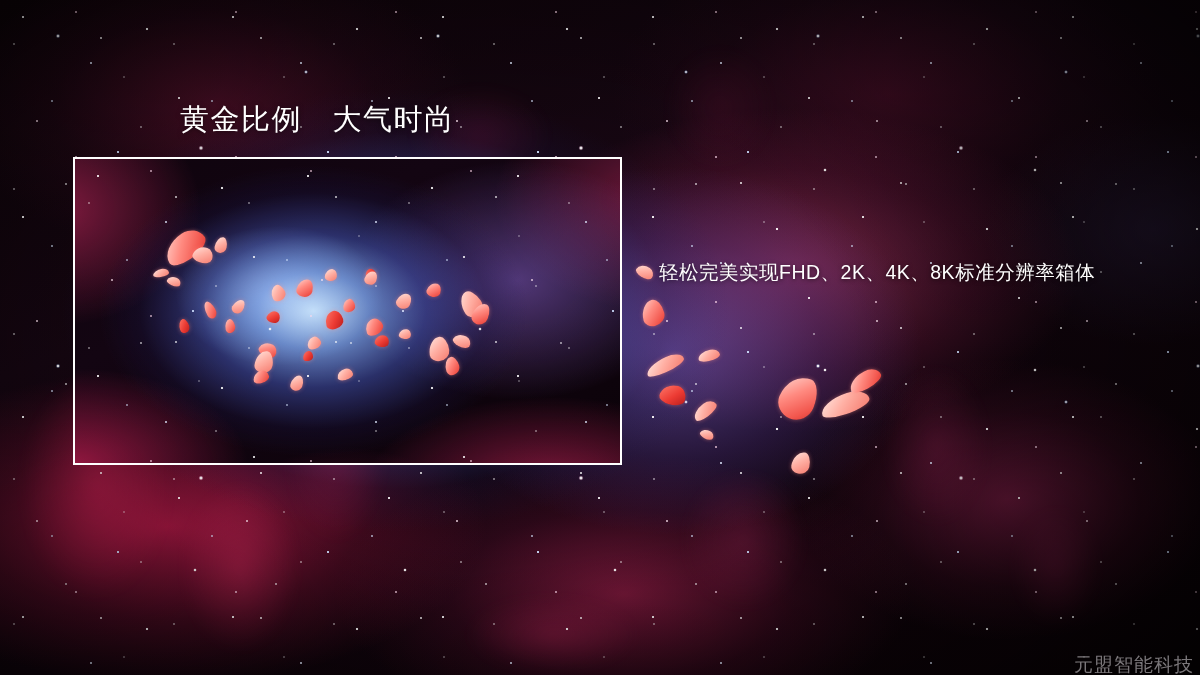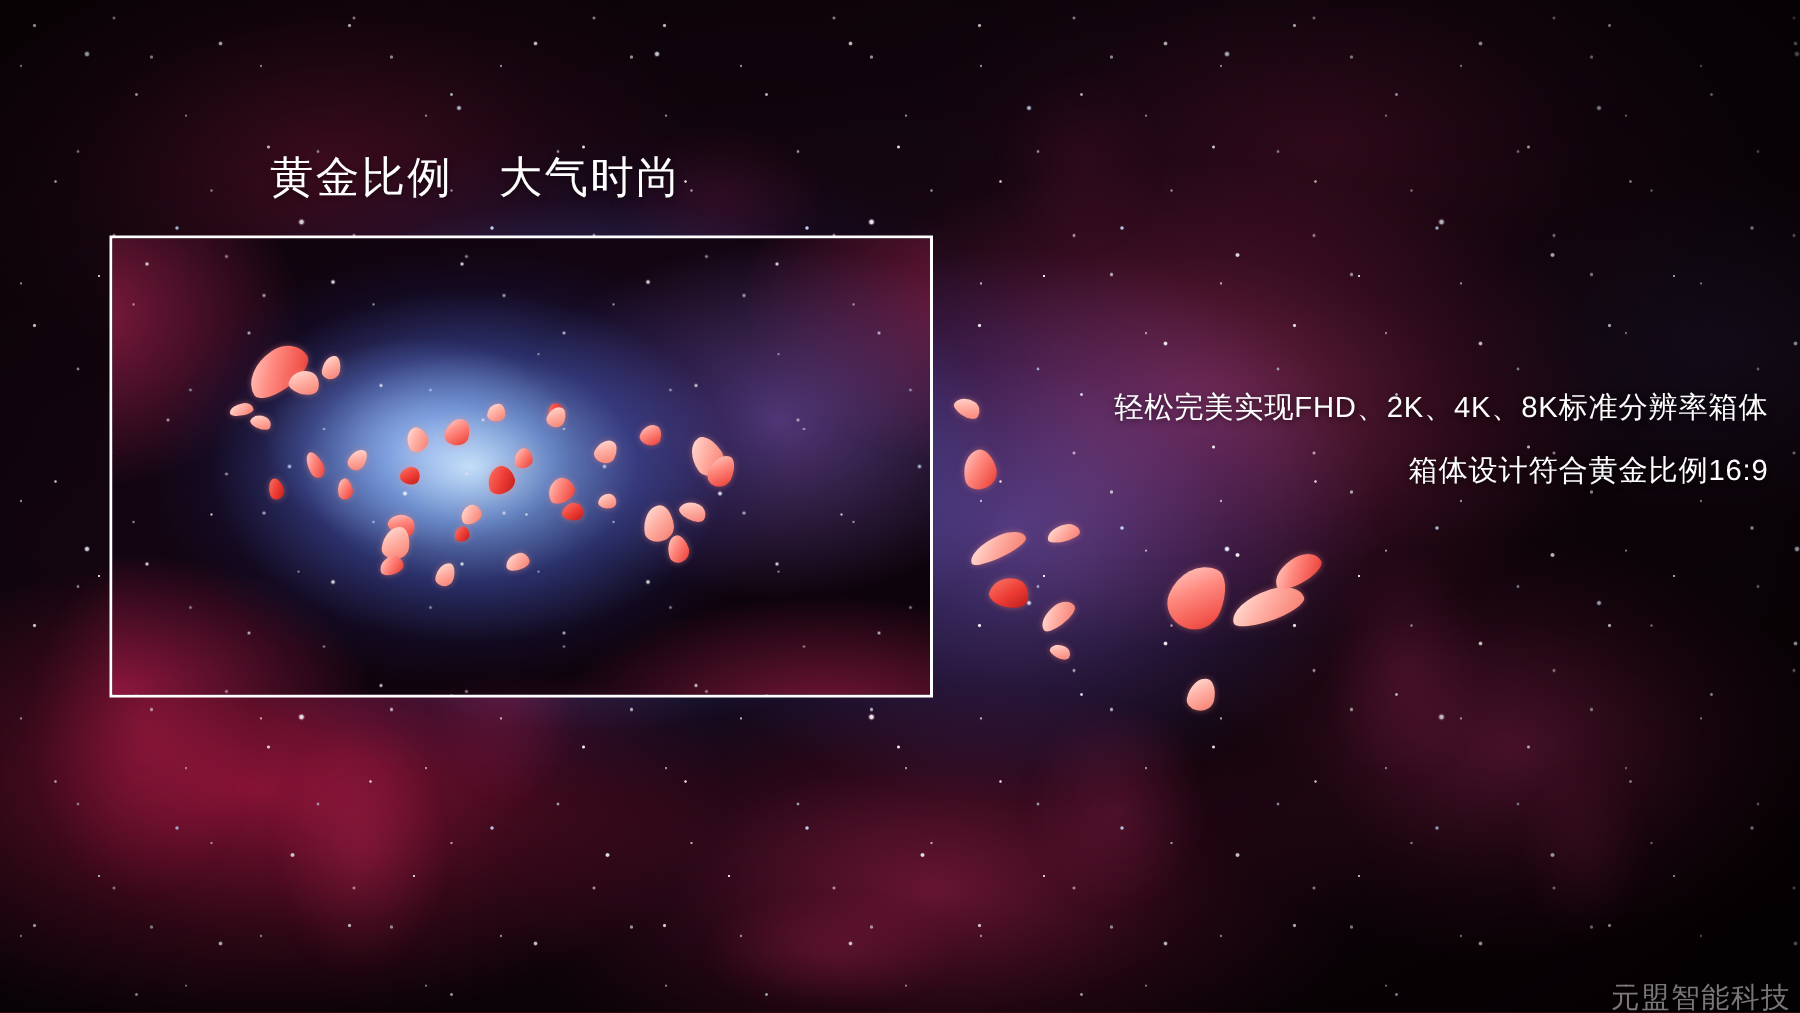--- a/index.html
+++ b/index.html
@@ -9,21 +9,21 @@
   }
   body {
     font-family: "Liberation Sans", "DejaVu Sans", sans-serif;
   }
 
   .slide {
     position: relative;
     width: 1200px;
     height: 675px;
     overflow: hidden;
-    background: #7f1d1d;
+    background: #701a75;
   }
 
   
   .nebula-base {
     position: absolute;
     inset: 0;
     background:
       radial-gradient(ellipse 34% 40% at 33% 46%, rgba(150,190,255,0.95) 0%, rgba(96,140,220,0.72) 24%, rgba(60,80,170,0.48) 44%, rgba(30,30,90,0.18) 66%, rgba(0,0,0,0) 82%),
       radial-gradient(ellipse 20% 22% at 30% 44%, rgba(215,235,255,0.80) 0%, rgba(150,195,240,0.42) 38%, rgba(0,0,0,0) 74%),
       radial-gradient(ellipse 26% 34% at 56% 52%, rgba(118,96,200,0.62) 0%, rgba(80,54,140,0.34) 48%, rgba(0,0,0,0) 80%),
@@ -166,21 +166,20 @@
     width: 520px;
     color: #ffffff;
     font-size: 19.5px;
     letter-spacing: 0.5px;
     text-shadow: 0 1px 4px rgba(0,0,0,0.6);
   }
   .body-line {
     height: 42px;
     line-height: 30px;
     white-space: nowrap;
-    text-align: right;
   }
   .watermark {
     position: absolute;
     right: 6px;
     bottom: -3px;
     font-size: 19px;
     color: rgba(168,164,168,0.72);
     letter-spacing: 1px;
     white-space: nowrap;
   }
@@ -249,18 +248,17 @@
       <div class="petal" style="left:130px;top:142px;width:10px;height:18px;transform:rotate(-30deg);"></div>
       <div class="petal soft" style="left:324px;top:170px;width:12px;height:10px;transform:rotate(10deg);"></div>
       <div class="petal deep" style="left:228px;top:192px;width:10px;height:10px;transform:rotate(-6deg);"></div>
     </div>
   </div>
 
   <div class="title">黄金比例　大气时尚</div>
 
   <div class="body-text">
     <div class="body-line">轻松完美实现FHD、2K、4K、8K标准分辨率箱体</div>
-    <div class="body-line">箱体设计符合黄金比例16:9</div>
   </div>
 
   <div class="watermark">元盟智能科技</div>
 
 </div>
 
 </body></html>

